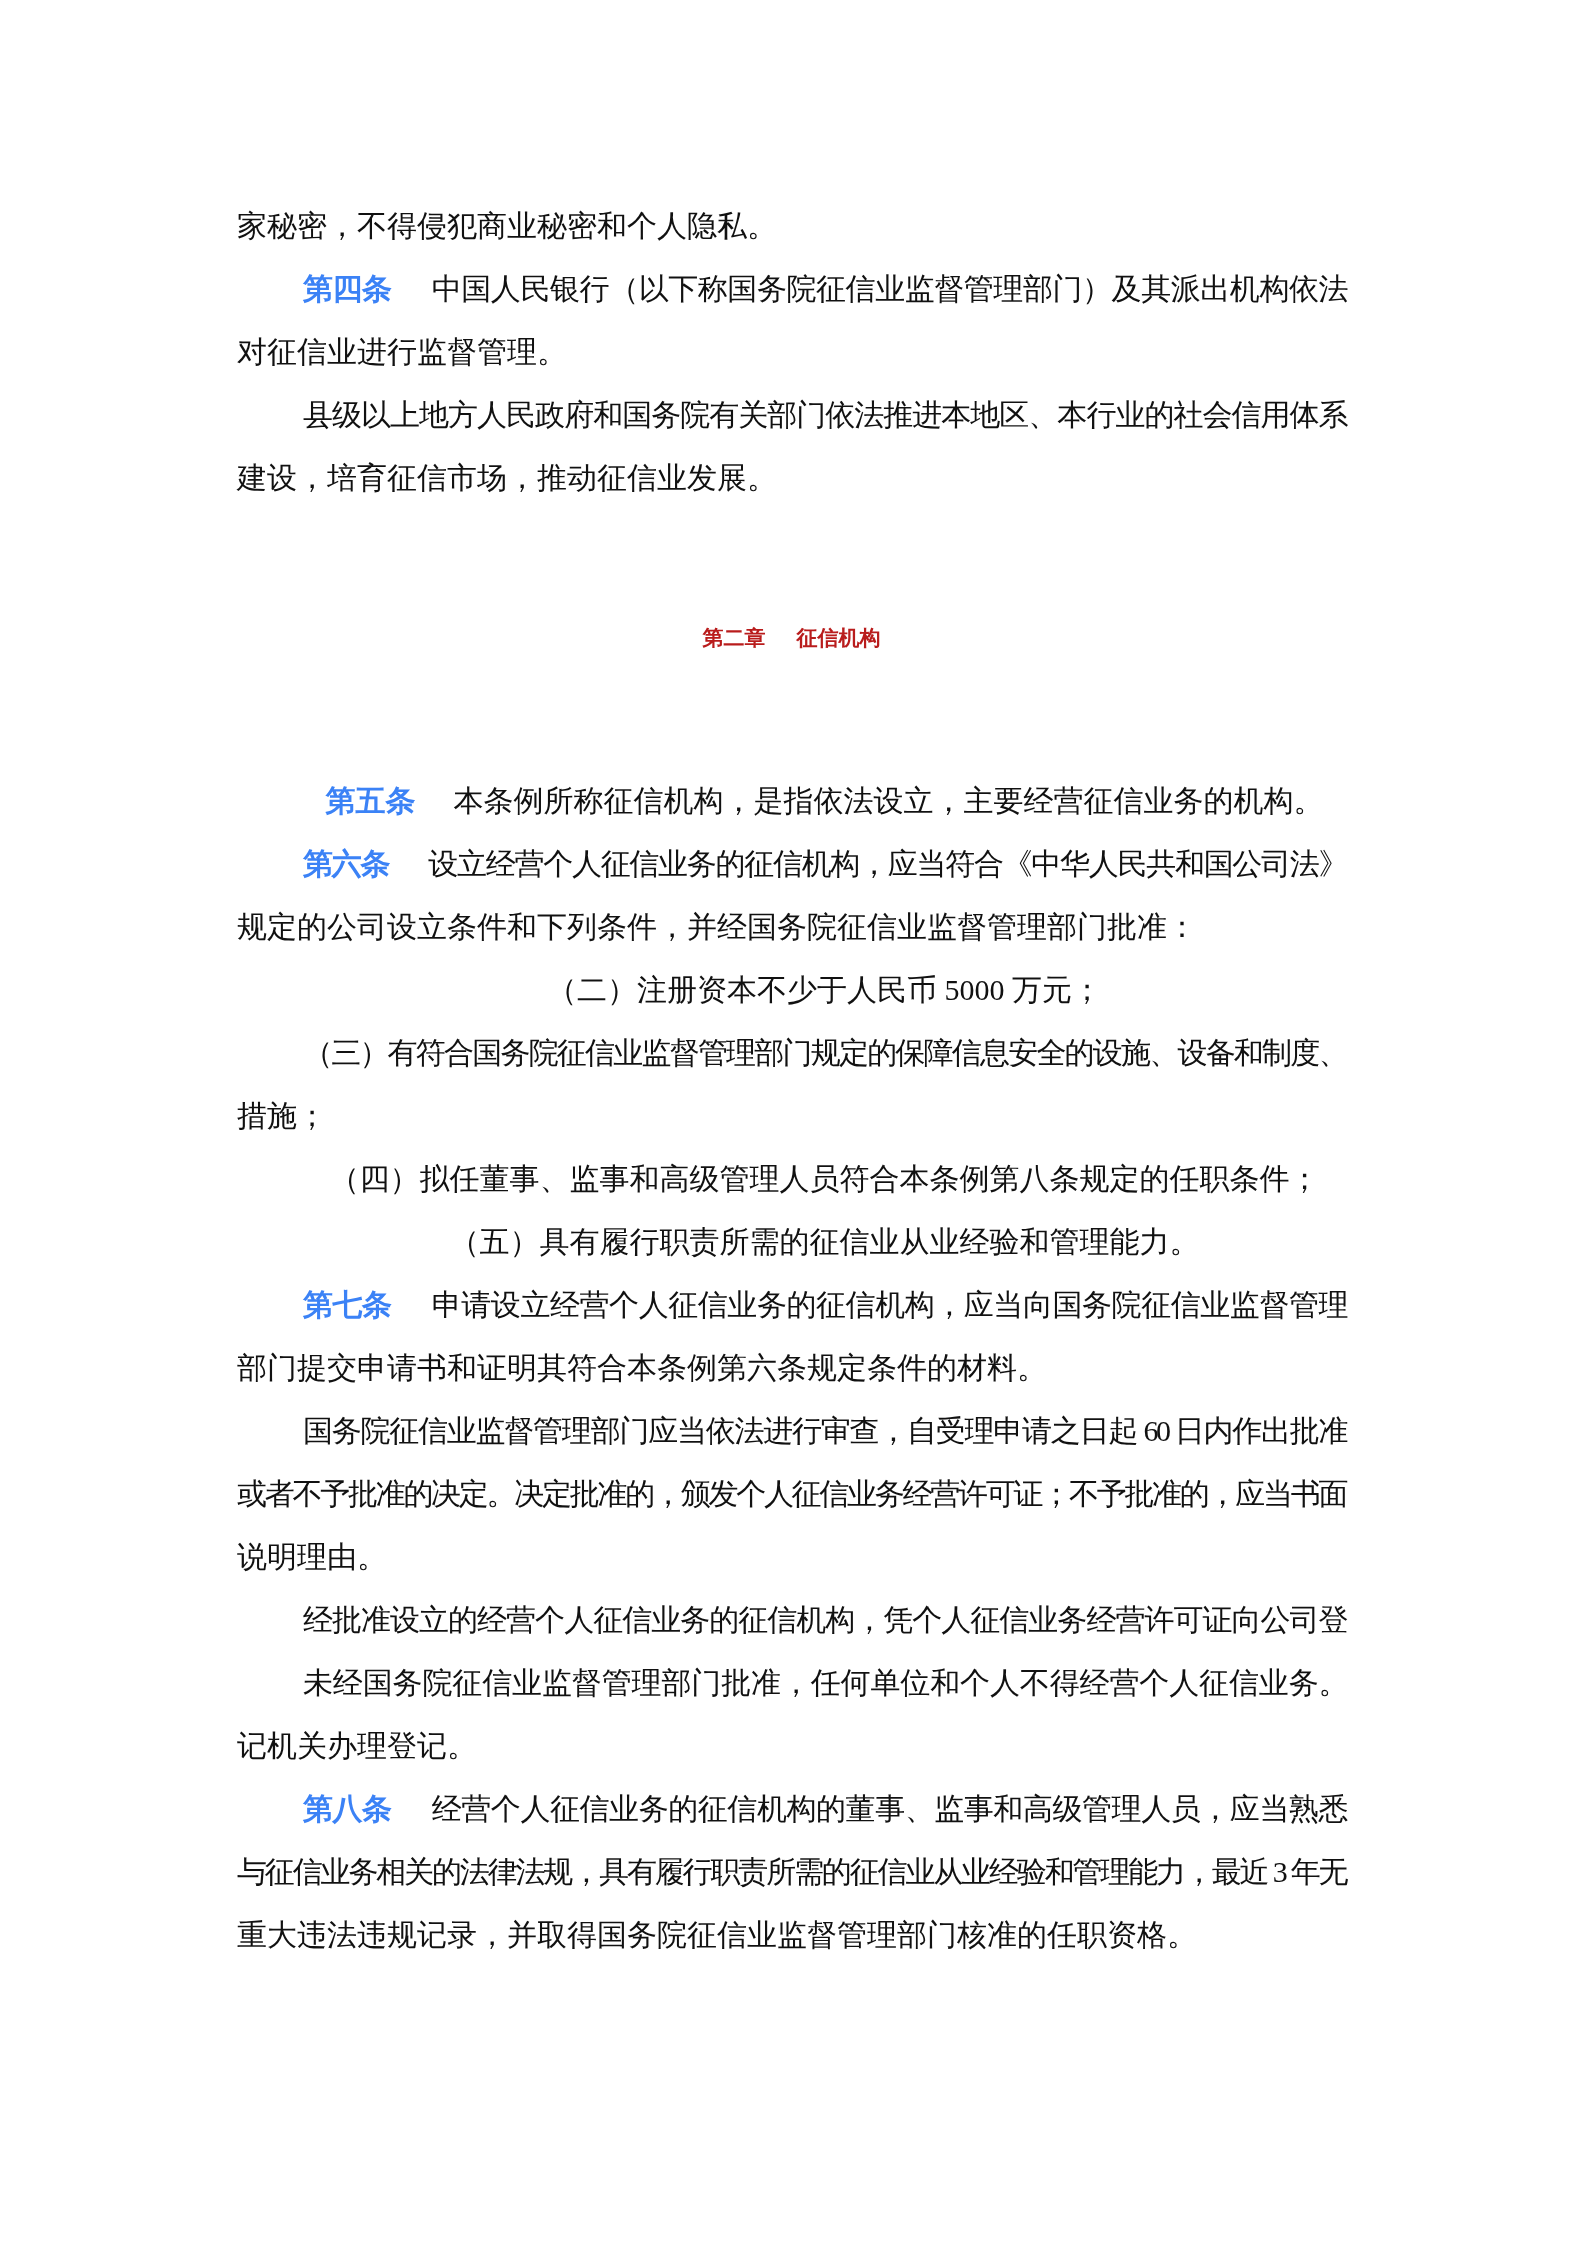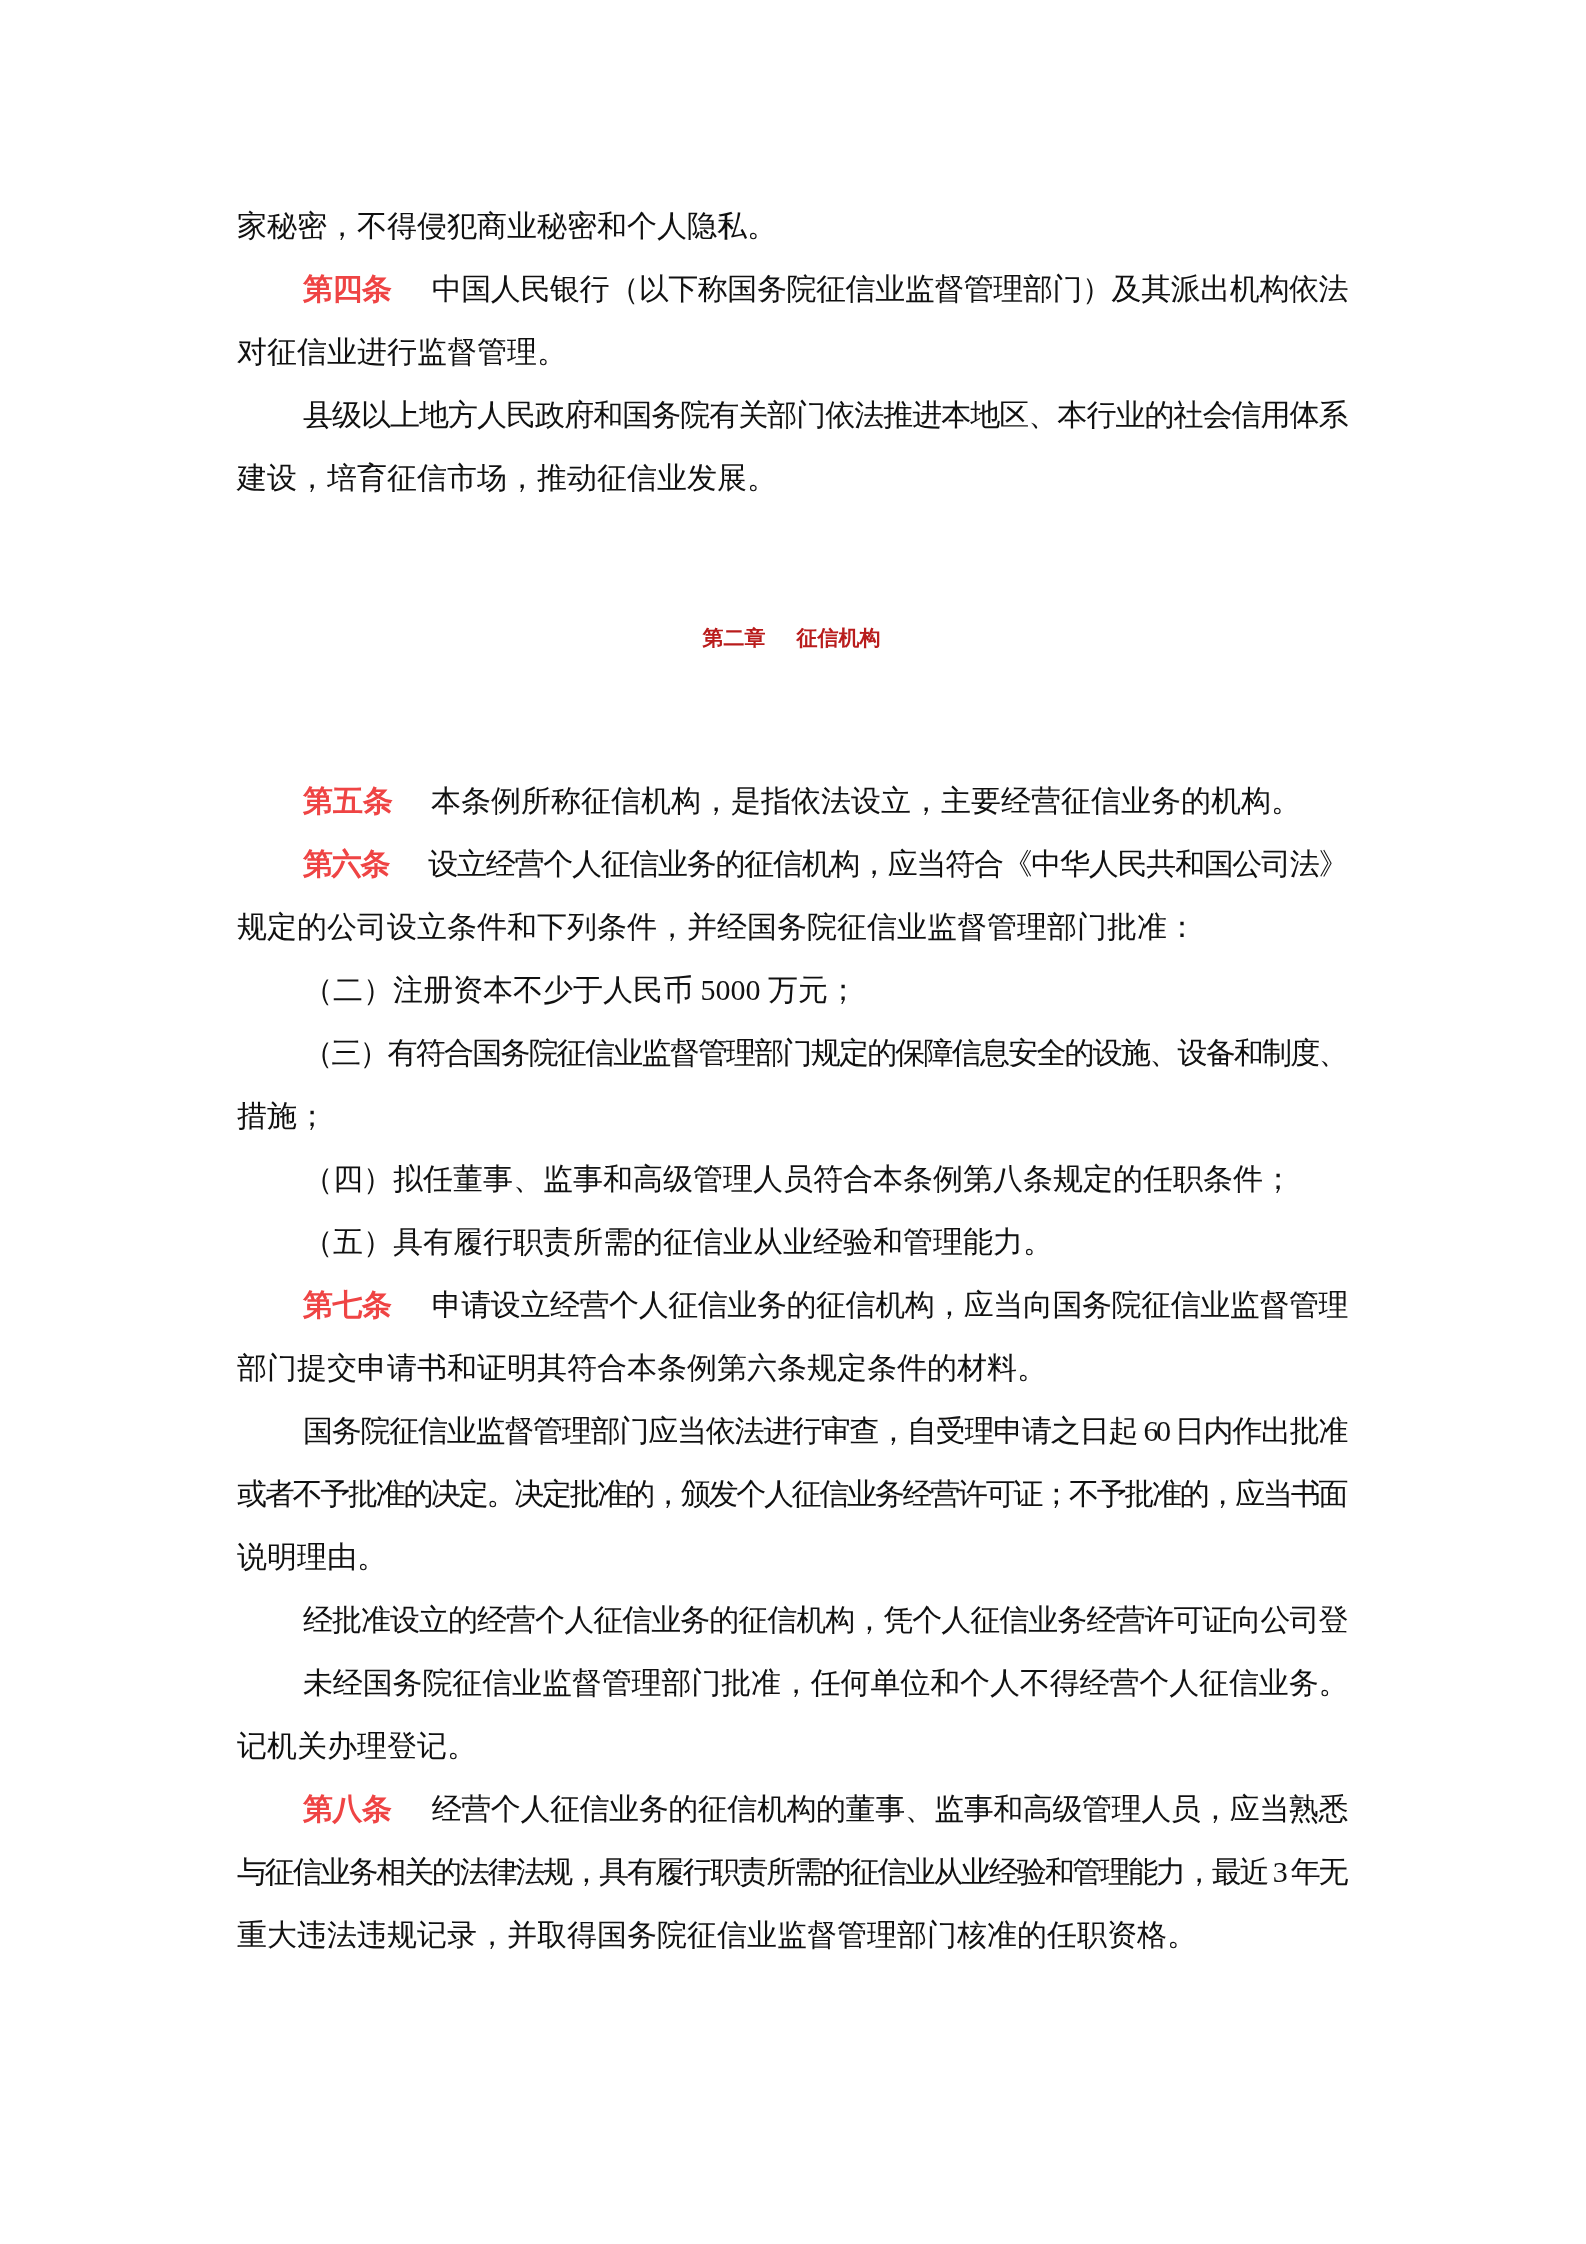--- a/index.html
+++ b/index.html
@@ -22,32 +22,32 @@
     width: 1109px;
     font-size: 30px;
   }
 
   .line {
     height: 63px;
     line-height: 63px;
     white-space: nowrap;
   }
 
-  .line.indent { text-indent: 66px; }
+  .line.indent { text-indent: 66px; text-align: center; }
 
   .line.justify {
     text-align: justify;
     text-align-last: justify;
     letter-spacing: -2.5px;
   }
 
   .article-label {
     font-family: "Liberation Sans", "DejaVu Sans", sans-serif;
     font-weight: bold;
-    color: #ef4444;
+    color: #3b82f6;
   }
 
   .label-gap { display: inline-block; width: 38px; }
 
   .chapter-heading {
     height: 63px;
     line-height: 63px;
     margin-top: 97px;
     margin-bottom: 100px;
     text-align: center;

